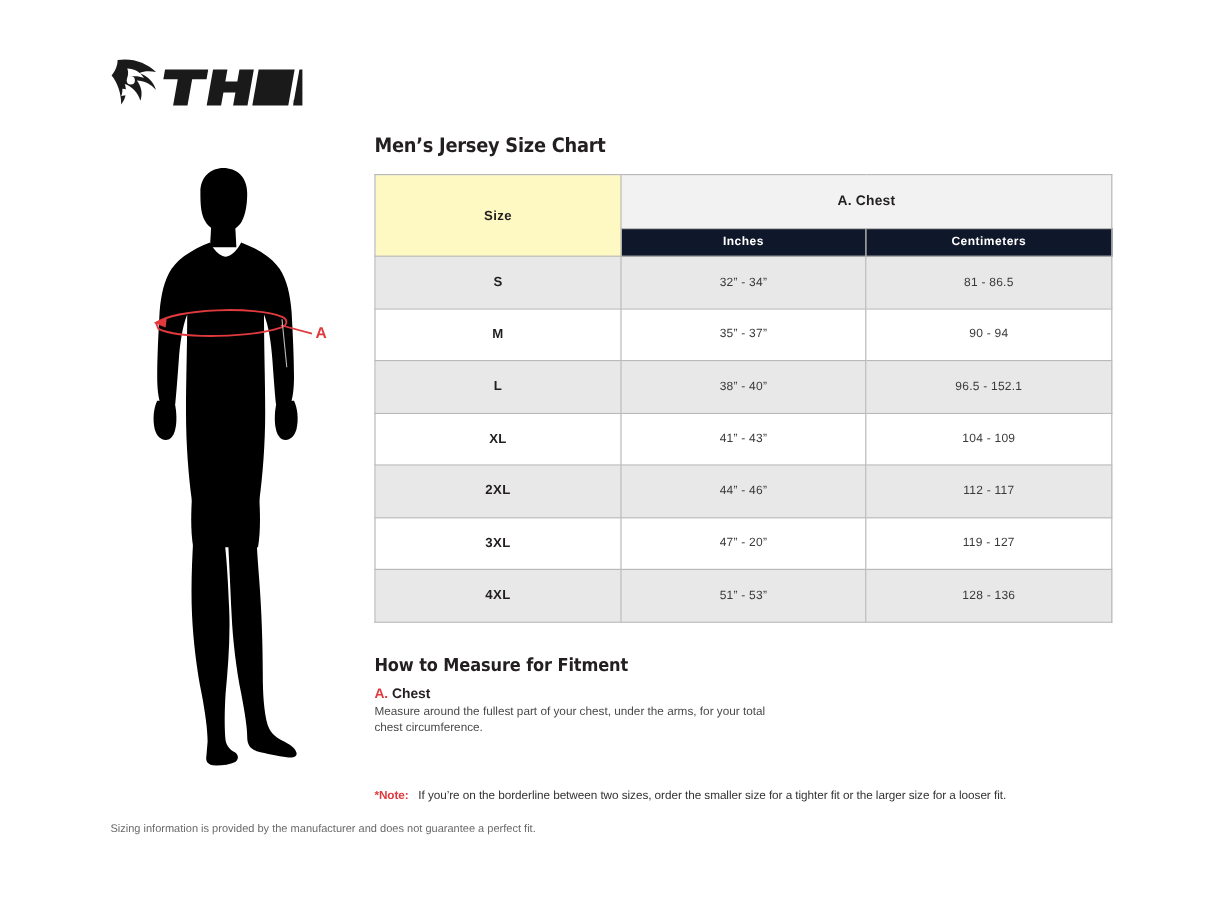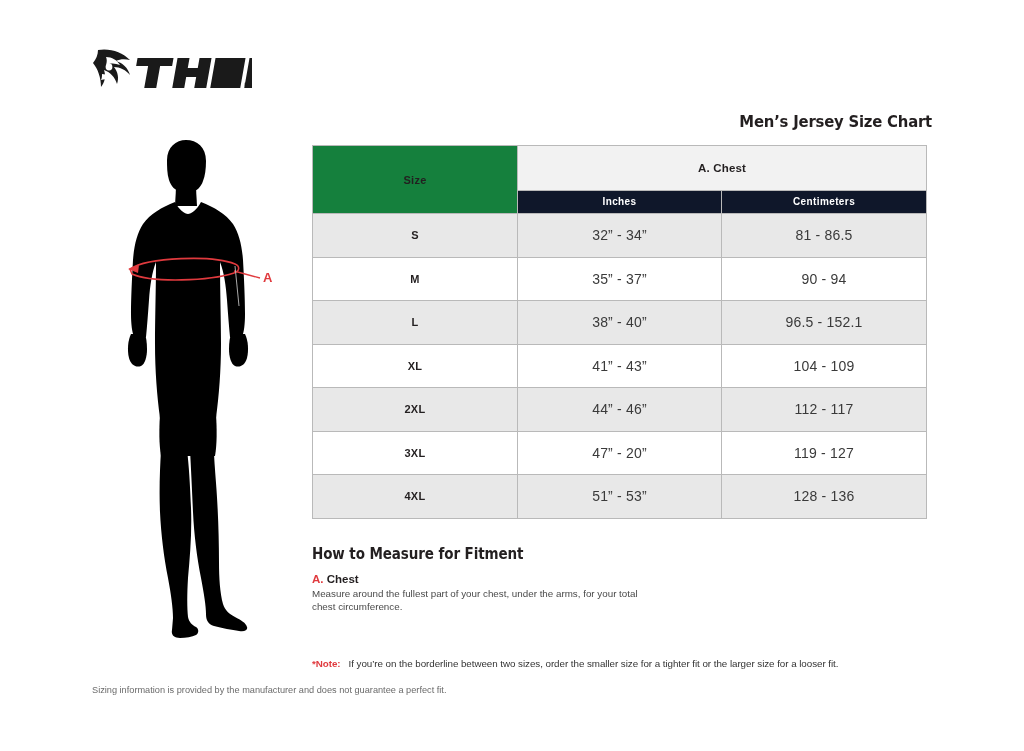--- a/index.html
+++ b/index.html
@@ -48,41 +48,40 @@
     width: 620px;
   }
   .chart-title {
     font-size: 16.5px;
     font-weight: bold;
     letter-spacing: -0.2px;
     color: #231f20;
     margin: 0 0 14px 0;
     font-family: "DejaVu Sans", sans-serif;
     font-stretch: condensed;
-    text-align: right;
   }
 
   
   table.size-table {
     border-collapse: collapse;
     width: 614px;
     table-layout: fixed;
   }
   table.size-table td, table.size-table th {
     border: 1px solid #b9b9b9;
     padding: 0;
     text-align: center;
     vertical-align: middle;
   }
   .col-size   { width: 205px; }
   .col-in     { width: 204px; }
   .col-cm     { width: 205px; }
 
   .th-size {
-    background: #15803d;
+    background: #fef9c3;
     font-size: 11px;
     font-weight: bold;
     letter-spacing: 0.3px;
     height: 67px;
     color: #231f20;
   }
   .th-chest {
     background: #f2f2f2;
     font-size: 11.5px;
     font-weight: bold;
@@ -102,21 +101,21 @@
   tbody tr { height: 43.5px; }
   tbody tr.odd  td { background: #e8e8e8; }
   tbody tr.even td { background: #ffffff; }
   td.cell-size {
     font-size: 11px;
     font-weight: bold;
     letter-spacing: 0.3px;
     color: #231f20;
   }
   td.cell-val {
-    font-size: 14px;
+    font-size: 10px;
     color: #3a3a3a;
     letter-spacing: 0.2px;
   }
 
   
   .how-title {
     font-size: 15px;
     font-weight: bold;
     letter-spacing: -0.1px;
     margin: 26px 0 10px 0;

